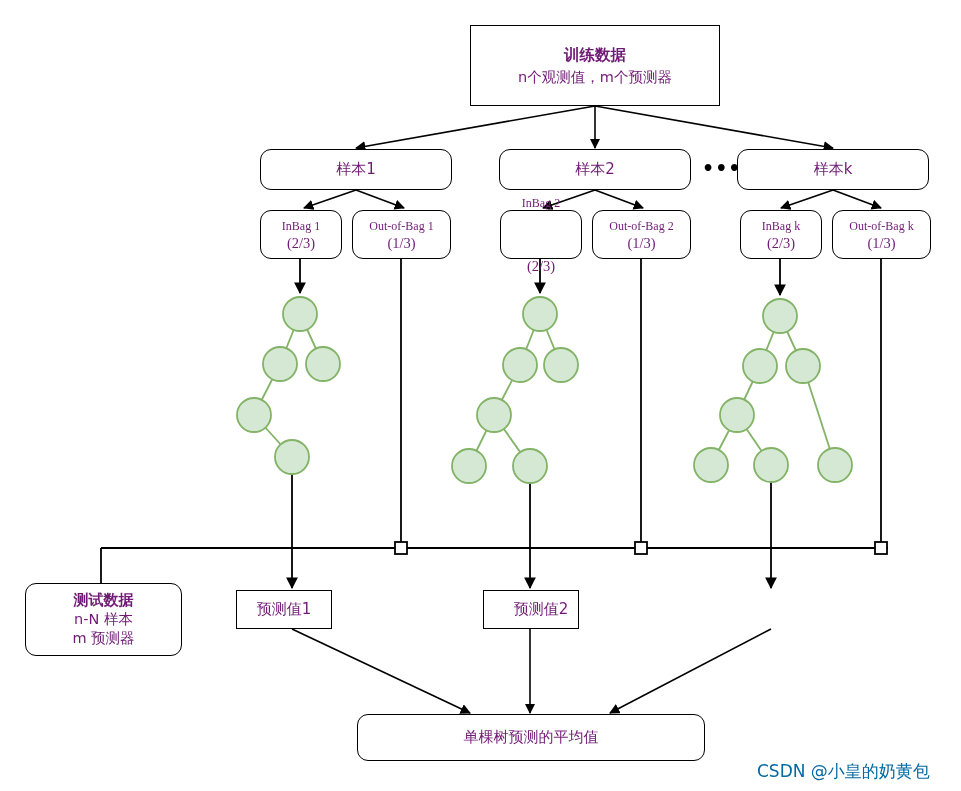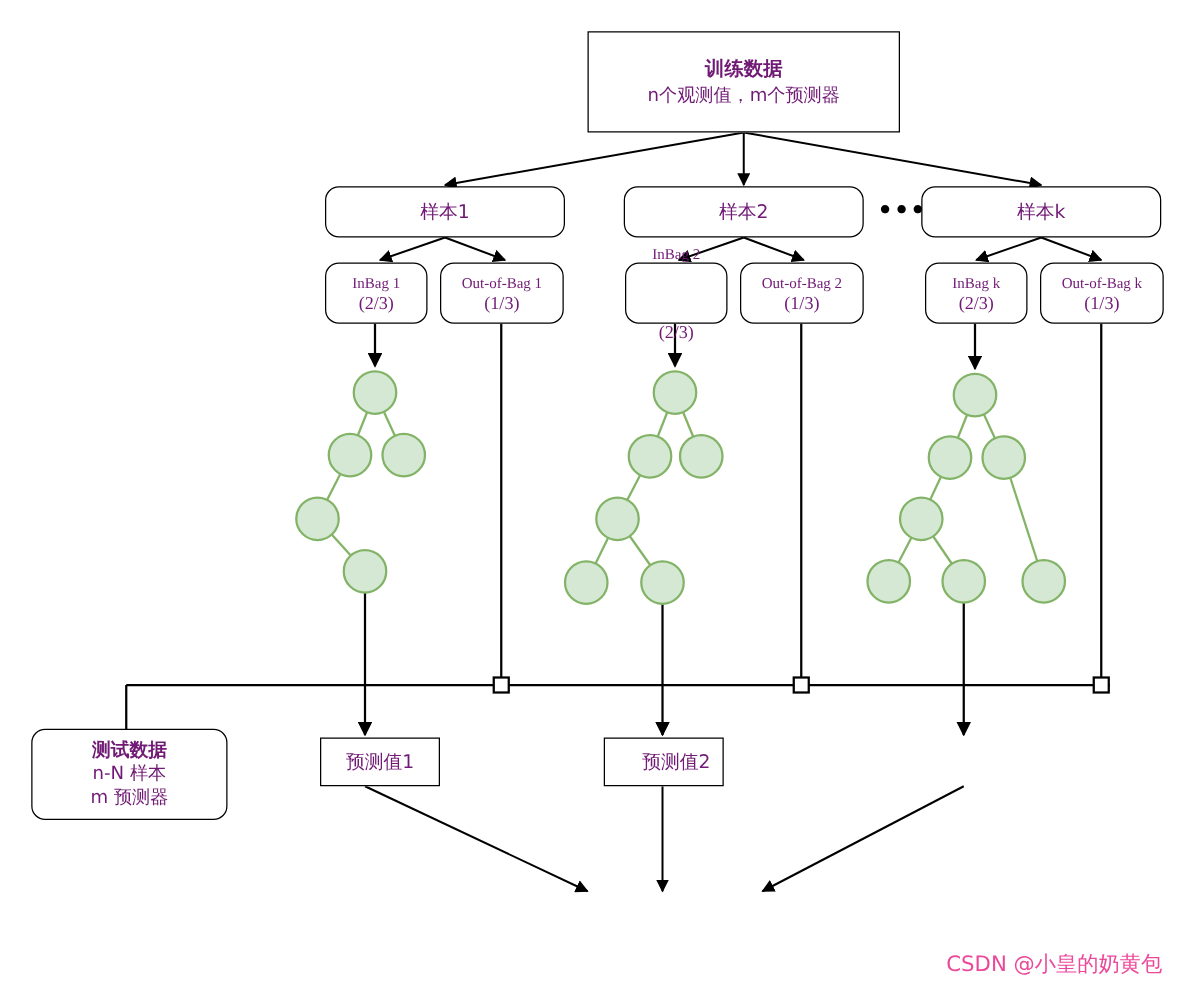--- a/index.html
+++ b/index.html
@@ -65,21 +65,21 @@
     font-size: 19px;
     font-weight: bold;
     letter-spacing: 1px;
     color: #000;
     z-index: 5;
   }
   .watermark {
     position: absolute;
     font-family: "DejaVu Sans", "Liberation Sans", sans-serif;
     font-size: 17px;
-    color: #ec4899;
+    color: #0369a1;
     white-space: nowrap;
     z-index: 6;
   }
 </style>
 </head>
 <body>
 
 <div id="canvas">
 
   <svg class="layer" viewBox="0 0 961 791">
@@ -218,23 +218,26 @@
     <div class="t-serif bag-line1">Out-of-Bag k</div>
     <div class="t-serif bag-line2">(1/3)</div>
   </div>
 
   <div class="box rounded" style="left:25px; top:583px; width:157px; height:73px;">
     <div class="t-cn bold test-title">测试数据</div>
     <div class="t-cn test-sub">n-N 样本</div>
     <div class="t-cn test-sub">m 预测器</div>
   </div>
 
-  <div class="box sharp" style="left:256px; top:590px; width:96px; height:39px;justify-content:center;">
+  <div class="box sharp" style="left:236px; top:590px; width:96px; height:39px;justify-content:center;">
     <div class="t-cn pred-label">预测值1</div>
   </div>
   <div class="box sharp" style="left:483px; top:590px; width:96px; height:39px;padding-left:20px;">
     <div class="t-cn pred-label">预测值2</div>
   </div>
 
+  <div class="box rounded" style="left:357px; top:714px; width:348px; height:47px;">
+    <div class="t-cn final-label">单棵树预测的平均值</div>
+  </div>
 
   <div class="watermark" style="left:757px; top:760px;">CSDN @小皇的奶黄包</div>
 
 </div>
 
 </body></html>

